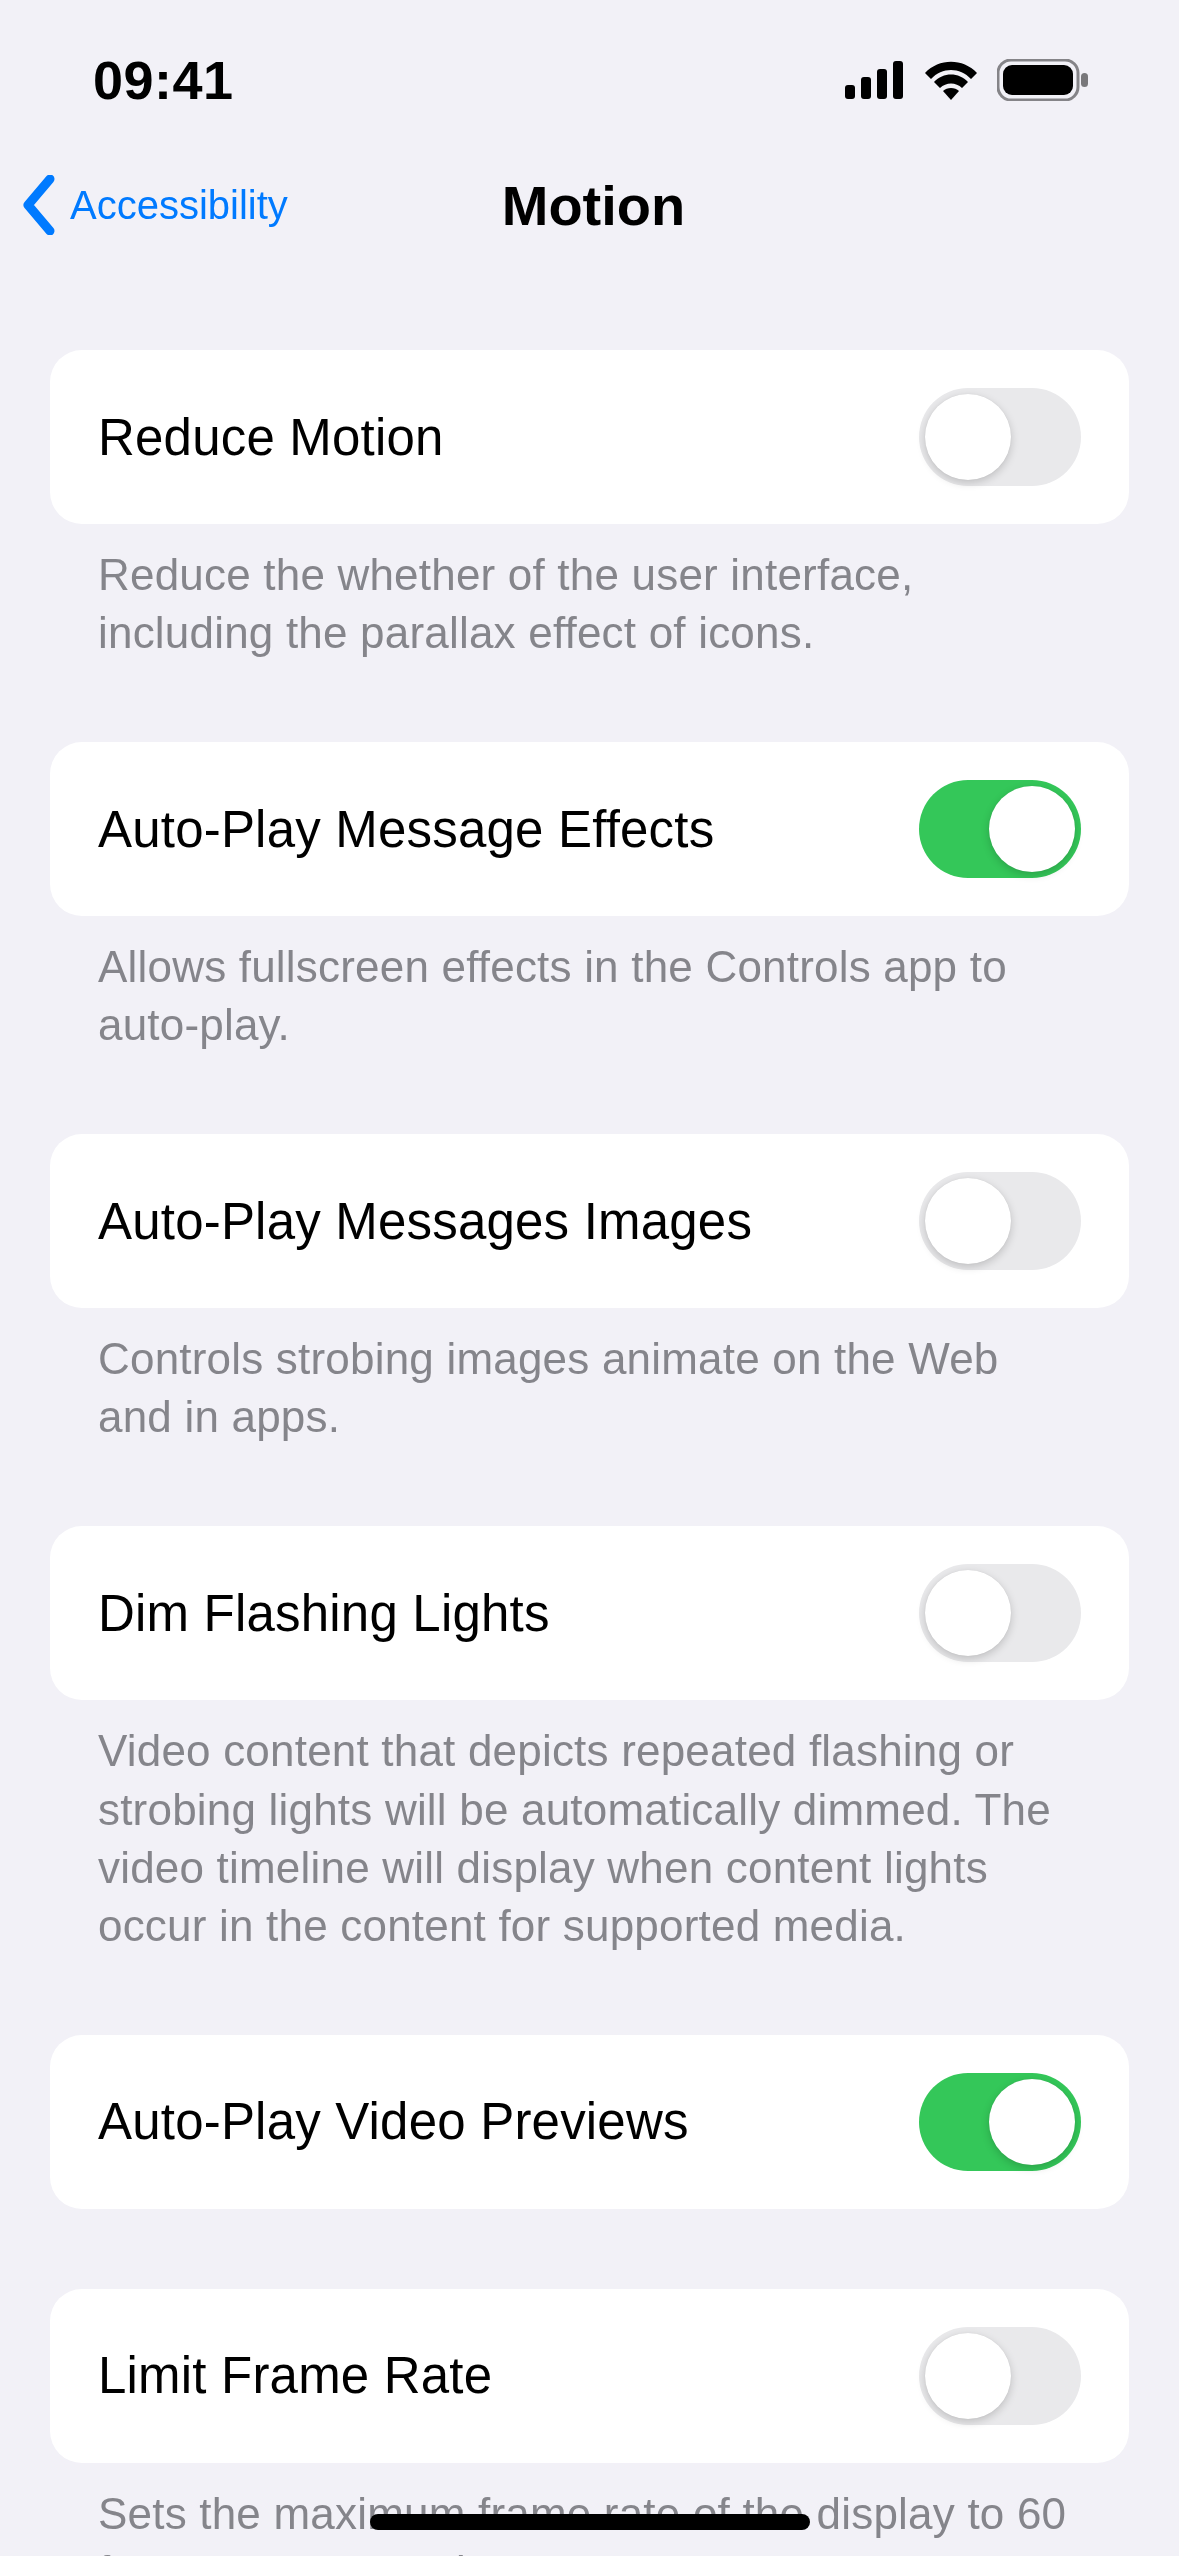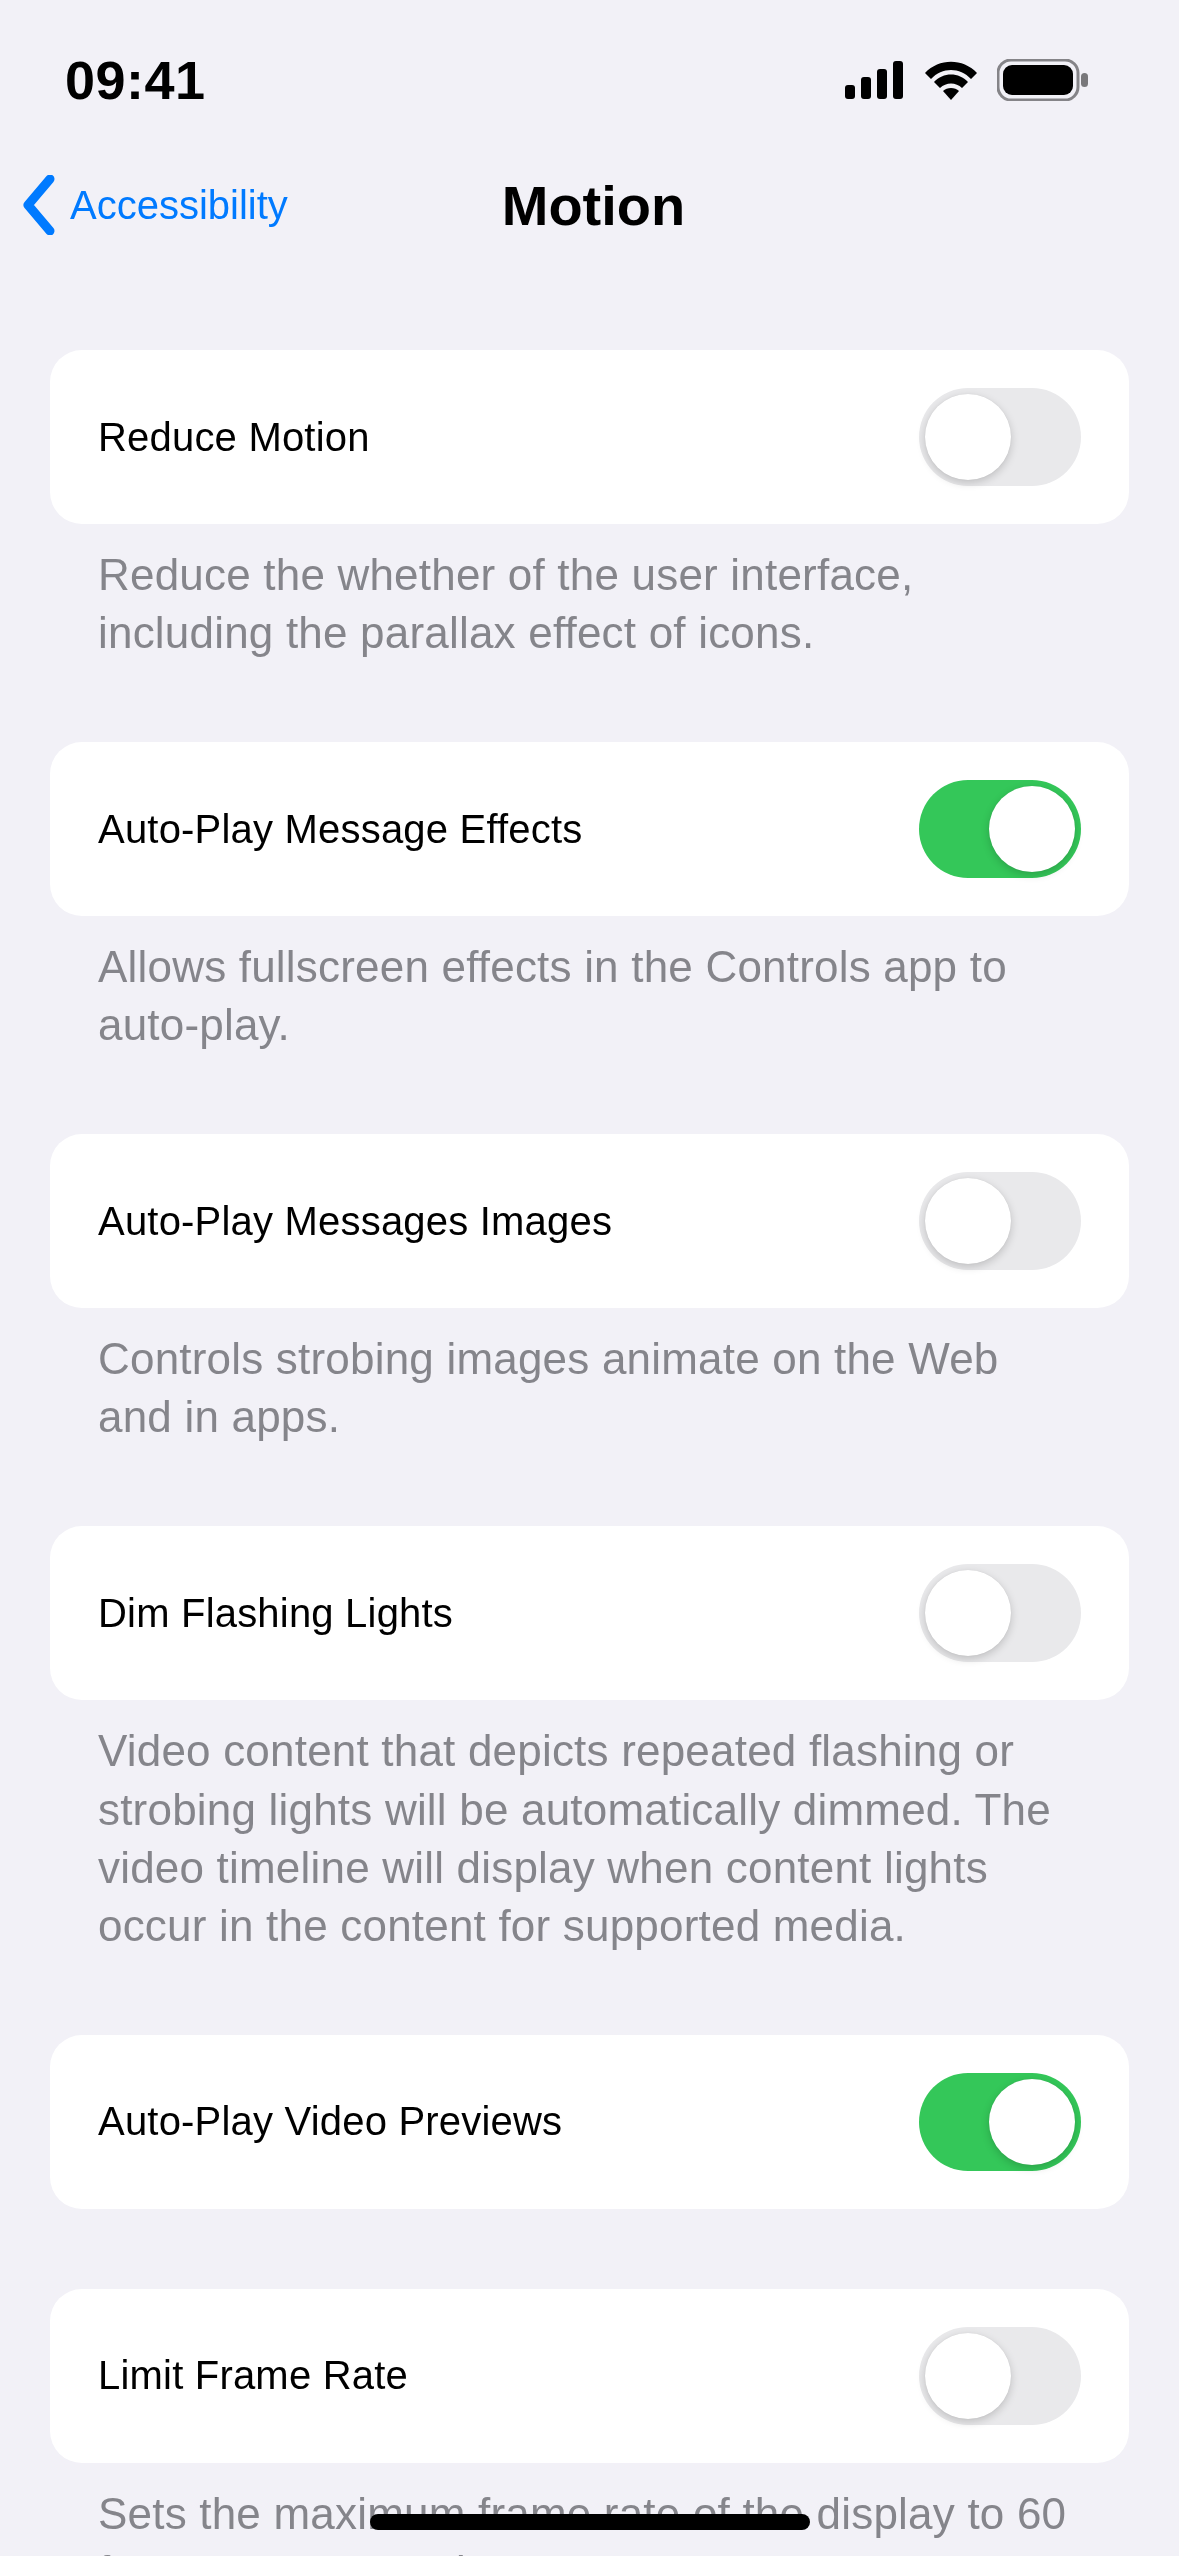--- a/index.html
+++ b/index.html
@@ -17,21 +17,21 @@
     height: 130px;
     display: flex;
     align-items: center;
     justify-content: space-between;
     padding: 0 60px 0 0;
   }
   .status-time {
     font-size: 54px;
     font-weight: 600;
     letter-spacing: 0.5px;
-    padding-left: 65px;
+    padding-left: 93px;
     padding-top: 30px;
   }
   .status-icons {
     display: flex;
     align-items: center;
     gap: 18px;
     padding-top: 30px;
     padding-right: 30px;
   }
   .status-icons svg { display: block; }
@@ -80,21 +80,21 @@
 
   .cell {
     background: #fff;
     border-radius: 32px;
     padding: 38px 48px;
     display: flex;
     align-items: center;
     justify-content: space-between;
   }
   .cell-label {
-    font-size: 40px;
+    font-size: 51px;
     font-weight: 400;
     color: #000;
     letter-spacing: 0.2px;
   }
 
   .footer {
     font-size: 44px;
     color: #85858b;
     line-height: 1.32;
     padding: 22px 48px 0 48px;

